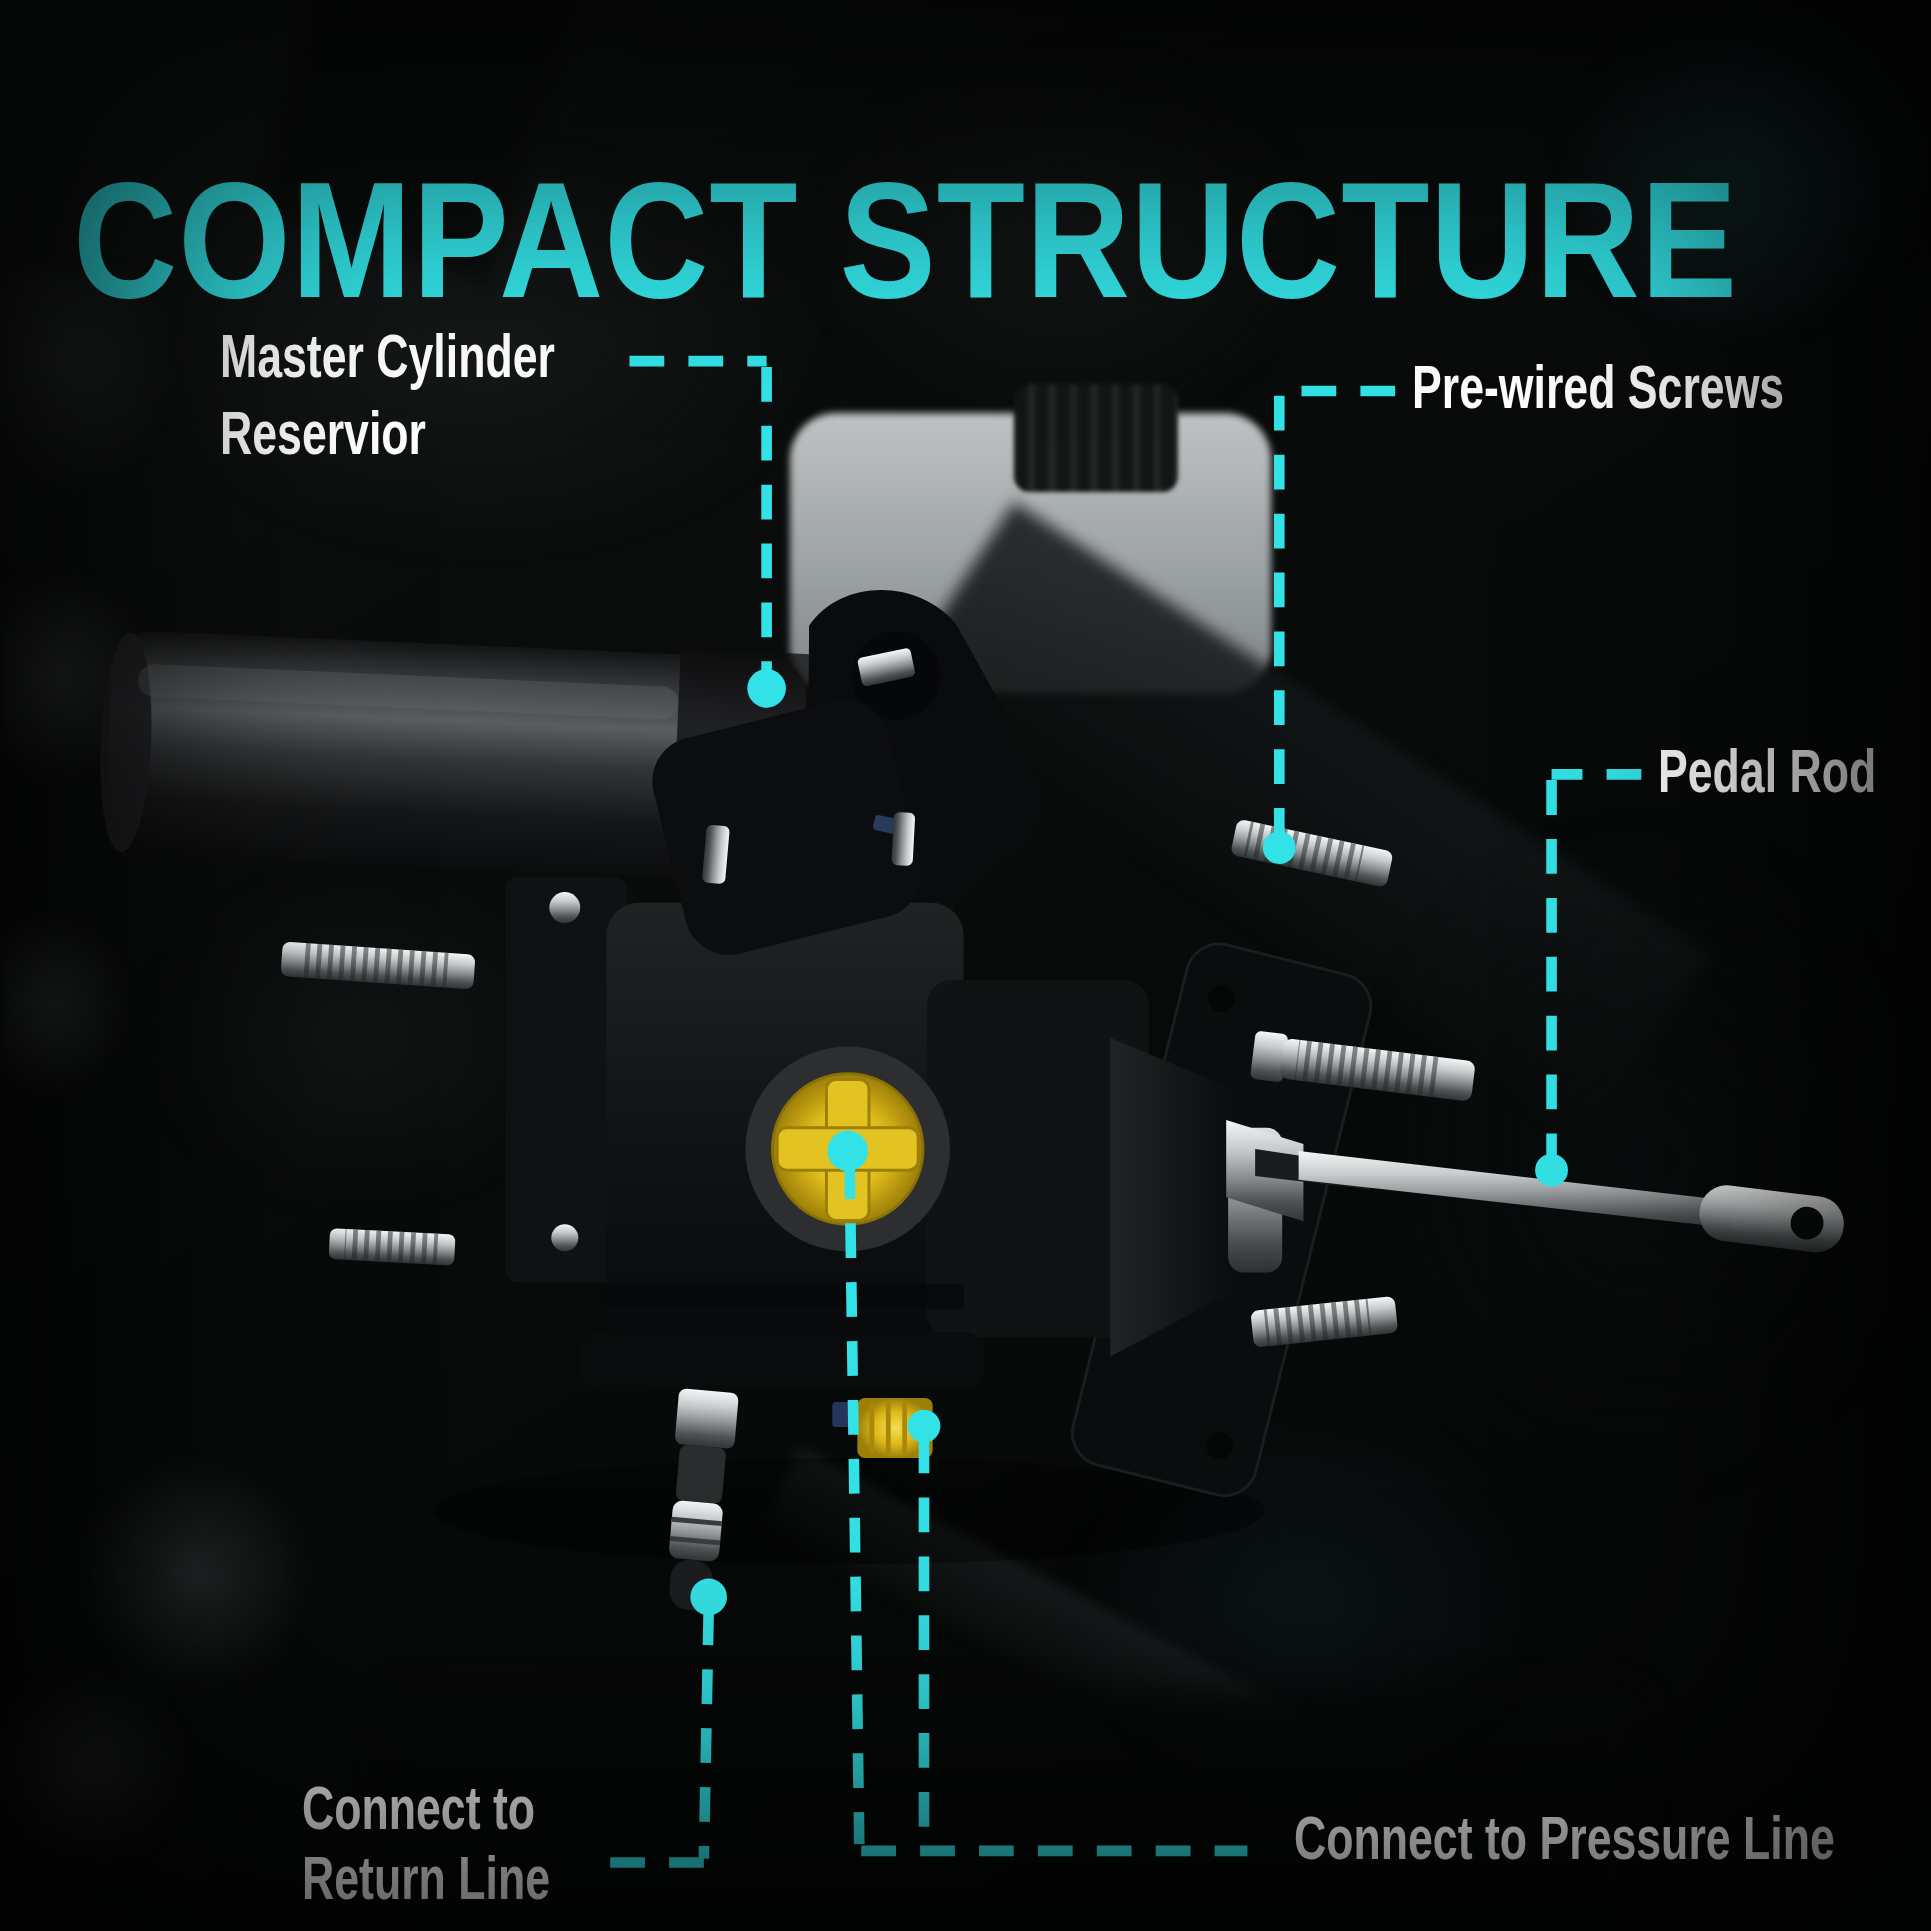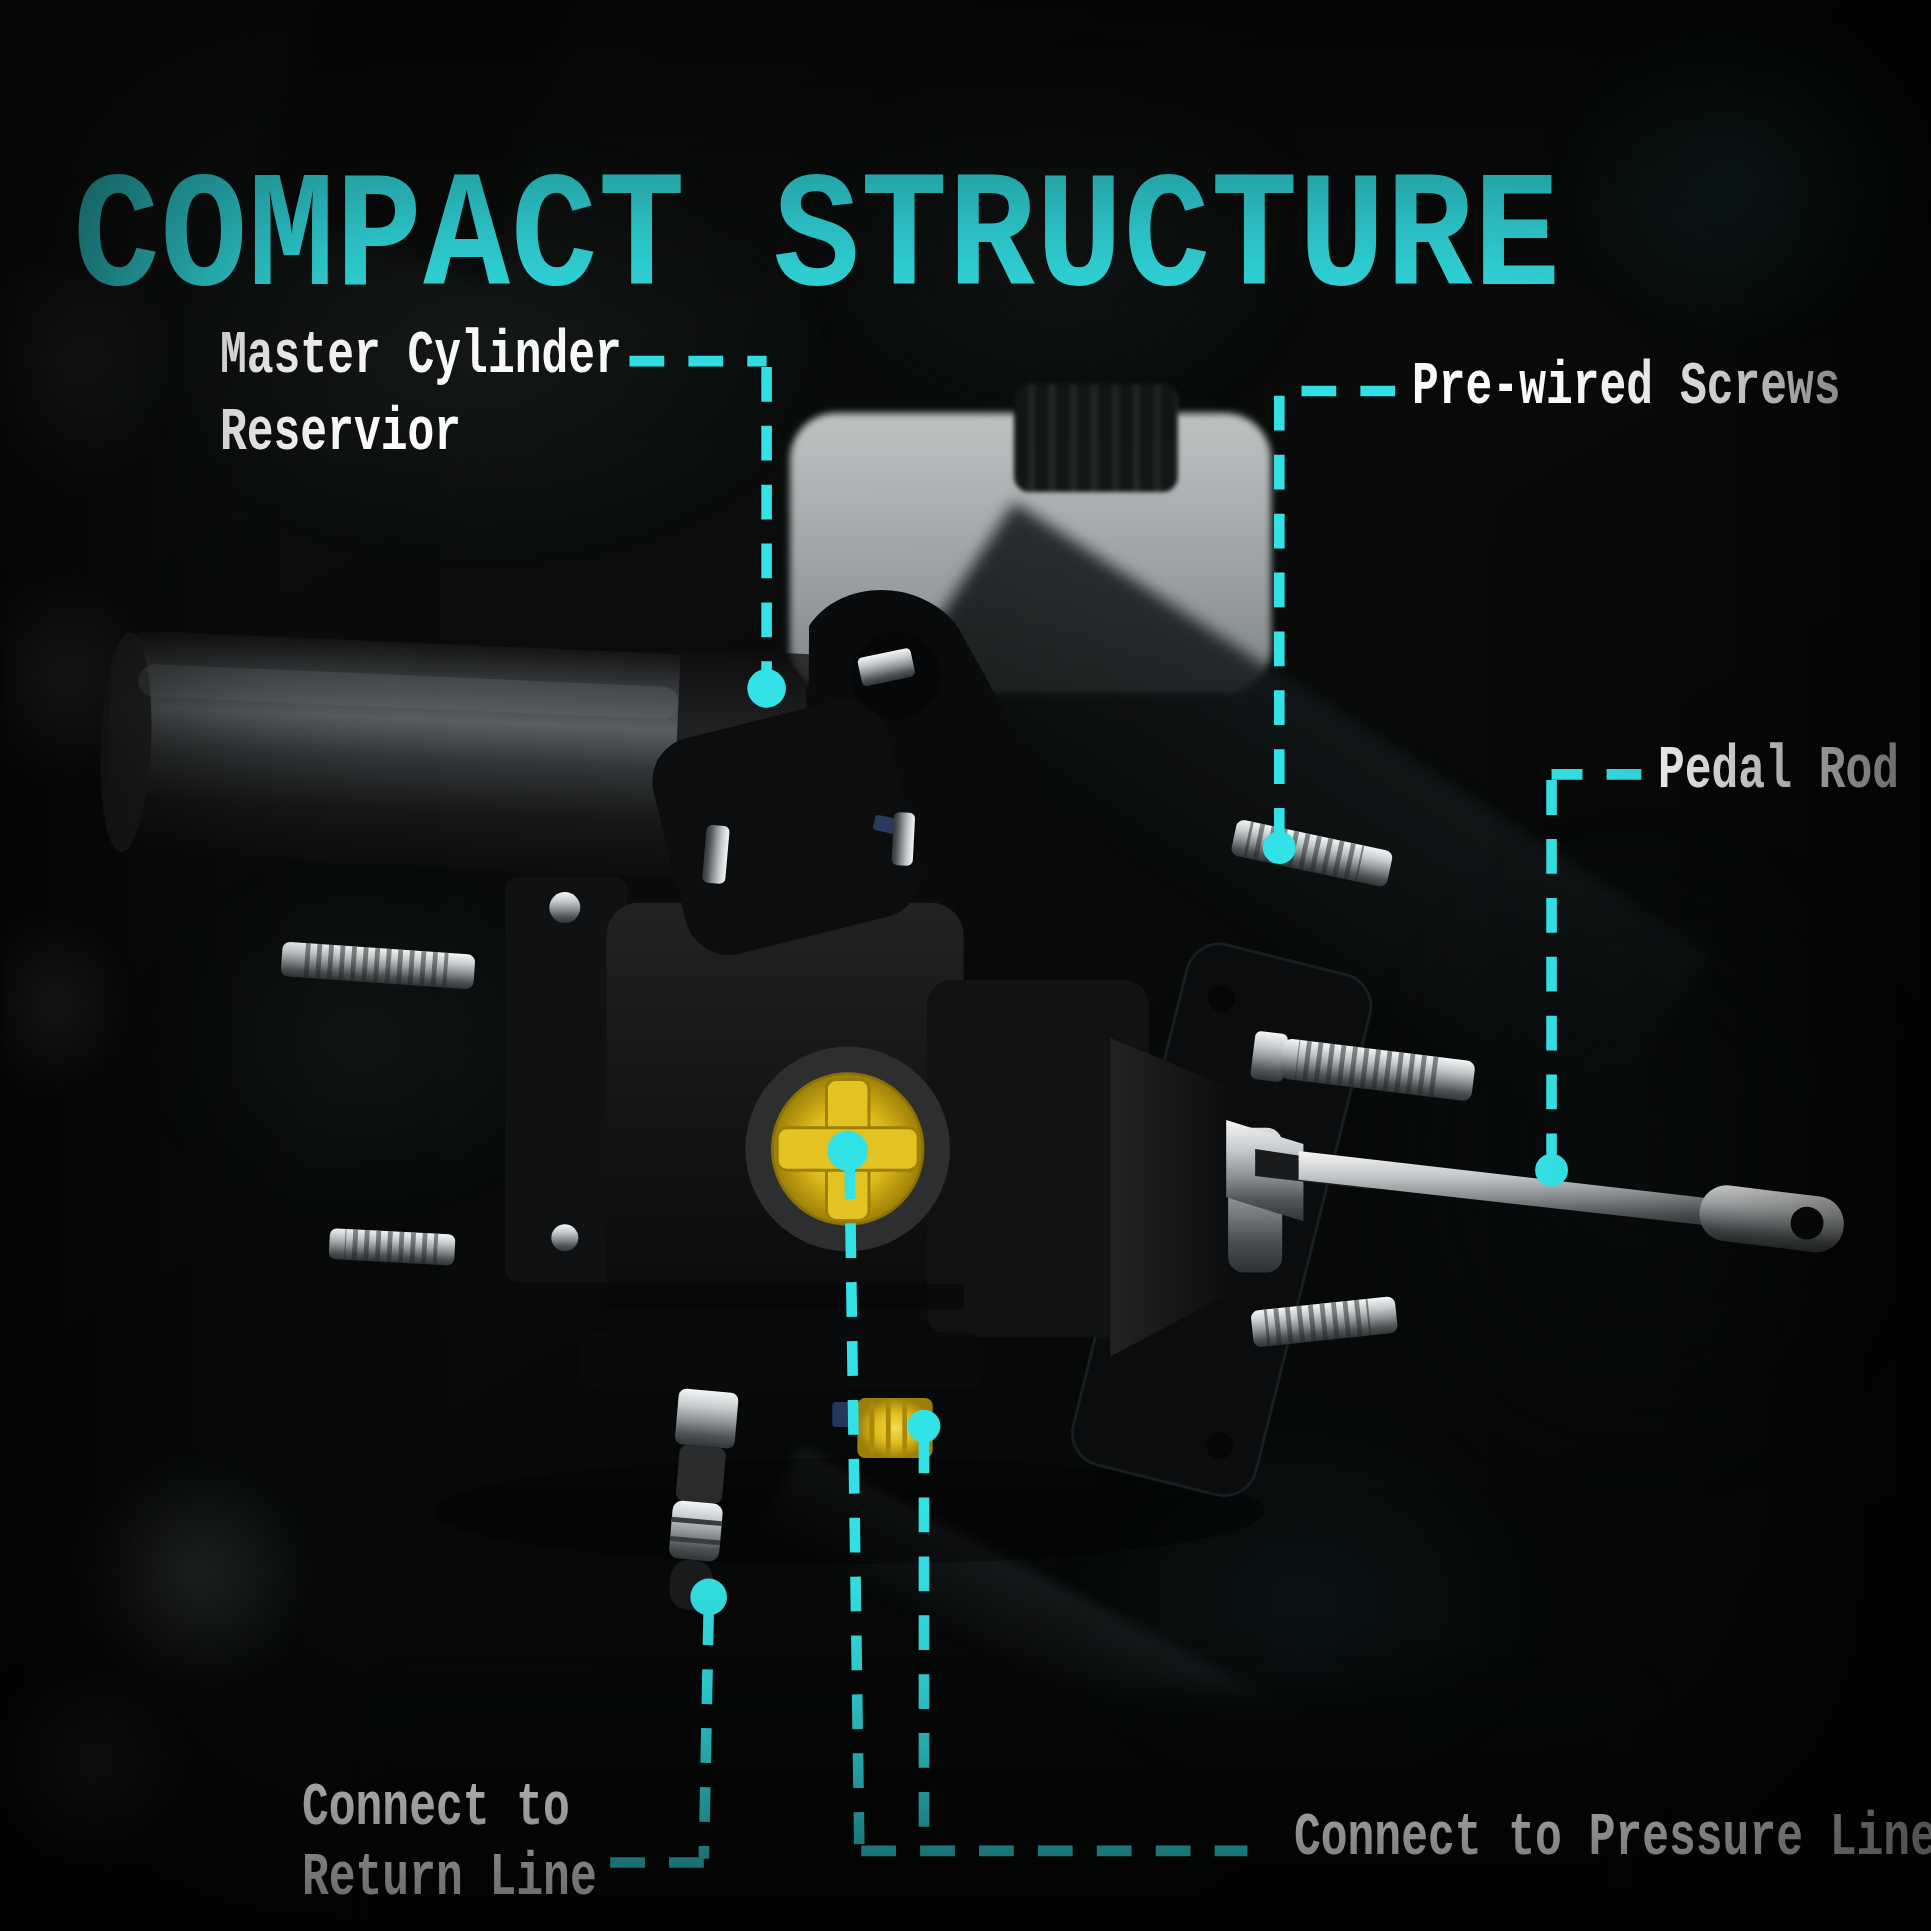--- a/index.html
+++ b/index.html
@@ -1,18 +1,18 @@
 <!DOCTYPE html>
 <html style="--accent: #33e2e6;"><head>
 <meta charset="utf-8">
 <style>
   html,body{margin:0;padding:0;background:#060808;}
   .canvas{position:relative;width:1931px;height:1931px;overflow:hidden;
           background:linear-gradient(150deg,#121515 0%,#0b0d0d 25%,#080a0a 55%,#060707 100%);
-          font-family:Liberation Mono, monospace;}
+          font-family:Liberation Sans, sans-serif;}
   .bg-shape{position:absolute;pointer-events:none;}
   .vignette{position:absolute;inset:0;box-shadow:inset 0 0 406px 135px rgba(0,0,0,.72);pointer-events:none;}
   .layer{position:absolute;inset:0;}
   .label{position:absolute;color:#fff;font-weight:700;font-size:62px;line-height:62px;
          transform:scaleX(.72);transform-origin:0 0;white-space:nowrap;letter-spacing:0;}
   .title{position:absolute;left:73px;top:46px;color:var(--accent,#33e2e6);font-weight:700;
          font-size:166px;line-height:166px;transform:scaleX(.87);transform-origin:0 0;
          white-space:nowrap;letter-spacing:1px;}
   svg{position:absolute;left:0;top:0;}
   .dash{fill:none;stroke:var(--accent,#33e2e6);stroke-width:11;stroke-dasharray:36 25;}

